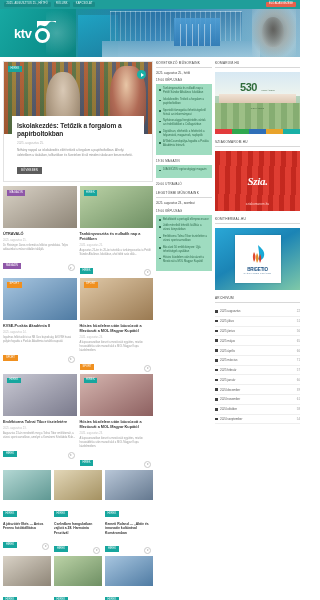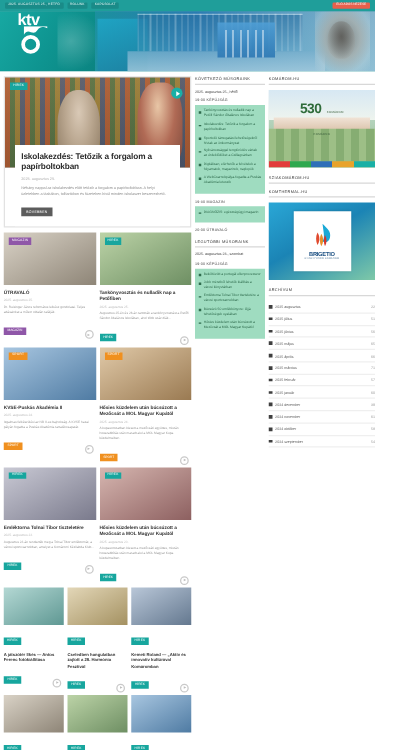--- a/index.html
+++ b/index.html
@@ -46,24 +46,24 @@
     height: 48px;
     display: flex;
     position: relative;
     overflow: hidden;
     background: #0f8d8a;
   }
   .hero-logo {
     width: 76px;
     background: linear-gradient(120deg,#17a8a2 0%, #0e9490 55%, #0b8481 100%);
     display: flex;
+    align-items: center;
     padding-left: 14px;
     position: relative;
     overflow: hidden;
-    flex-direction: column;
   }
   .hero-logo::after{
     content:"";
     position:absolute; right:-6px; top:0; bottom:0; width:36px;
     background: radial-gradient(ellipse at 30% 50%, rgba(255,255,255,.22), rgba(255,255,255,0) 70%);
   }
   .logo-word {
     color: #ffffff;
     font-size: 13px;
     font-weight: bold;
@@ -510,20 +510,25 @@
         <span class="bld"></span>
         <span class="park"></span>
       <span class="mark">
         <span class="big">530</span>
         <span class="sub">KOMÁROM KOMÁRNO</span>
       </span>
       <span class="stripe"></span>
     </div>
 
     <div class="side-head">SZIAKOMÁROM.HU</div>
+    <div class="banner banner-szia">
+      <span class="hands"></span>
+      <span class="szia">Szia.</span>
+      <span class="url">sziakomarom.hu</span>
+    </div>
 
     <div class="side-head">KOMTHERMAL.HU</div>
     <div class="banner banner-brigetio">
       <span class="card2">
         <svg class="flame" viewBox="0 0 20 22">
           <path d="M10 1 C14 5, 17 7, 16 12 C15.4 15.5, 12 17, 10 15 C12 12, 11 9, 10 1 Z" fill="#1aa9d6"></path>
           <path d="M6 8 C8 11, 8 15, 6 18 C4.5 15, 4.5 11, 6 8 Z" fill="#e04a2f"></path>
           <path d="M9 9 C11 12, 11 16, 9 19 C7.5 16, 7.5 12, 9 9 Z" fill="#e8902a"></path>
           <path d="M12 10 C13.6 13, 13.6 16, 12 19 C10.8 16, 10.8 13, 12 10 Z" fill="#d6342a"></path>
         </svg>

